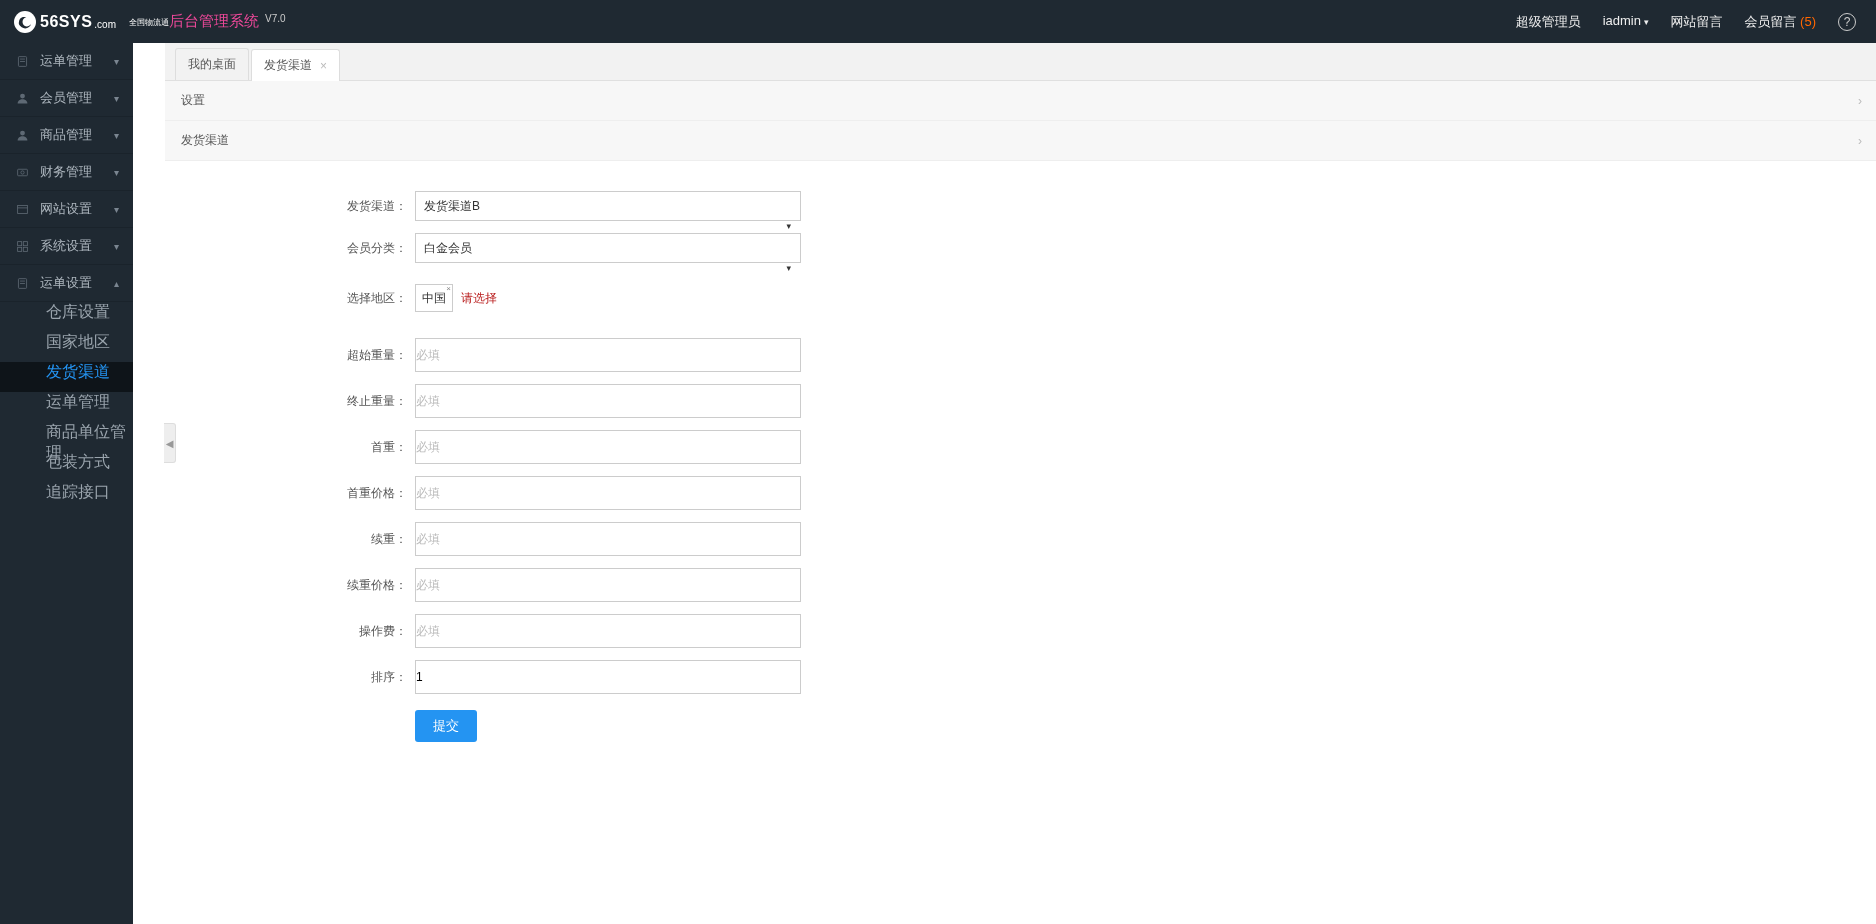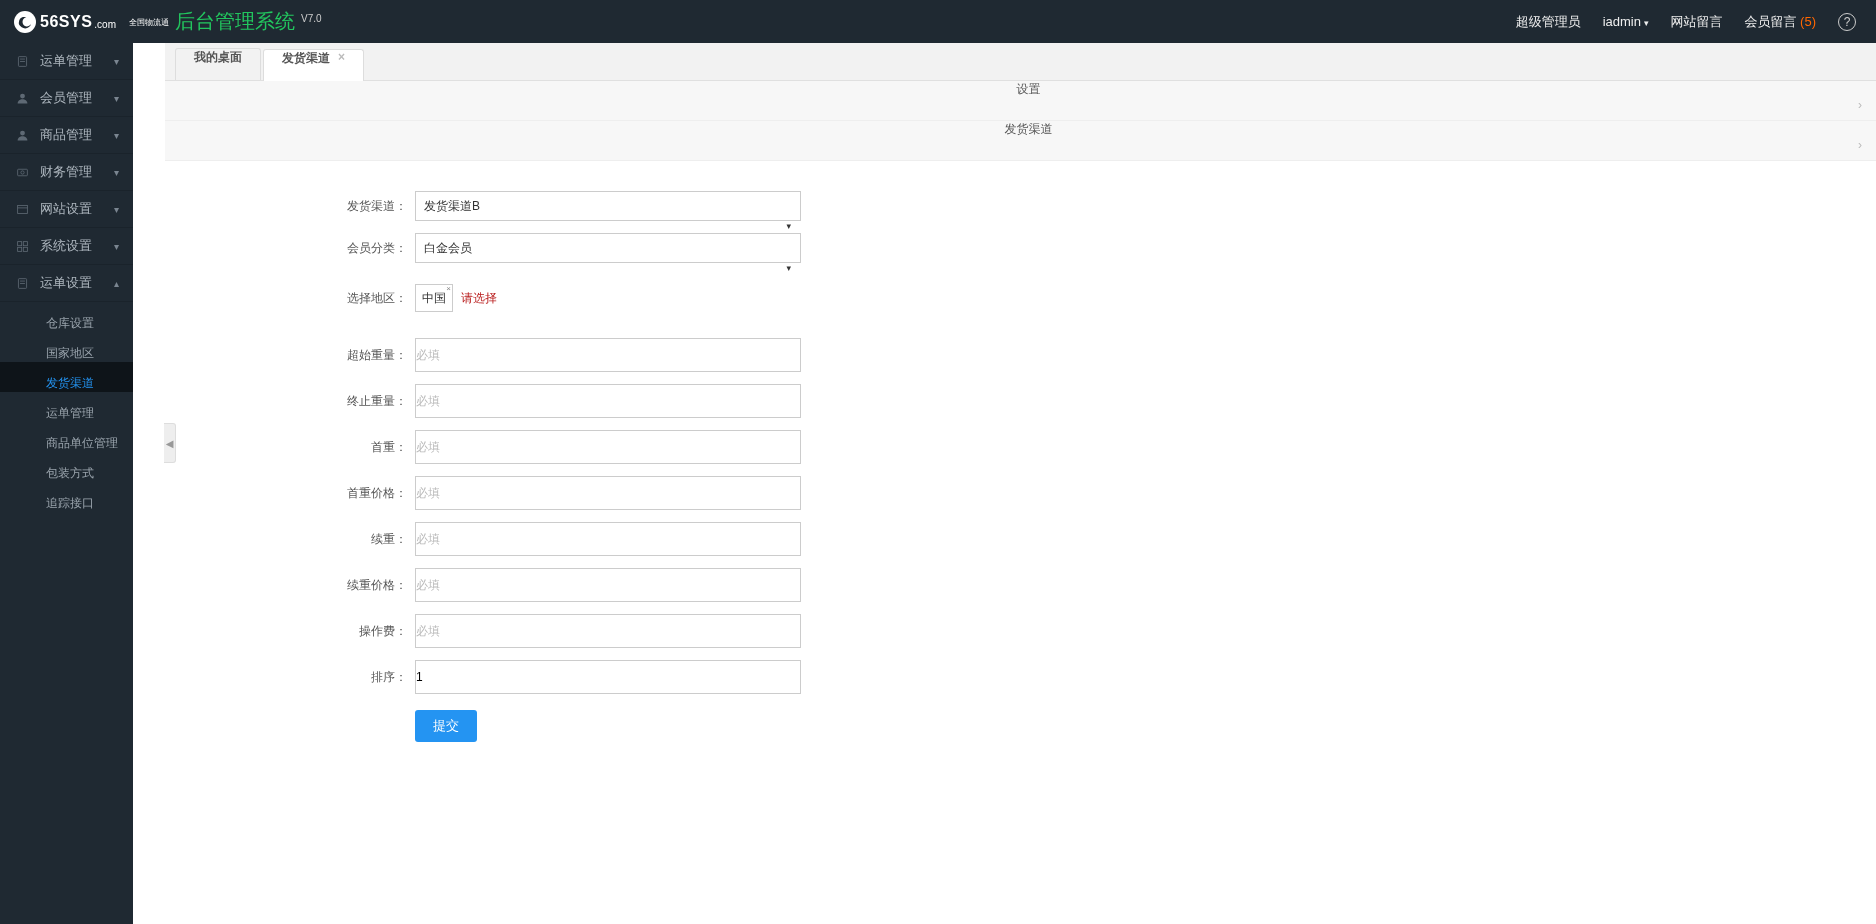--- a/index.html
+++ b/index.html
@@ -3,41 +3,41 @@
 <meta charset="utf-8">
 <style>
 * { margin: 0; padding: 0; box-sizing: border-box; font-family: "Microsoft YaHei", Arial, sans-serif; }
 body { background: #fff; width: 1876px; height: 924px; overflow: hidden; }
 .header { height: 43px; background: #1f2932; display: flex; align-items: center; color: #fff; font-size: 13px; }
 .logo-area { display: flex; align-items: center; padding-left: 14px; width: 400px;}
 .logo-img { width: 22px; height: 22px; border-radius: 50%; background: #fff; display:flex; align-items:center; justify-content:center; margin-right: 4px; }
 .logo-img svg { width: 16px; height: 16px; }
 .logo-text { font-size: 16px; font-weight: bold; letter-spacing: 0.5px; margin-right: 2px;}
 .logo-sub { font-size: 8px; line-height: 8px; display:inline-block; vertical-align: top; margin-top:2px; margin-left:13px;}
-.sys-title { font-size: 20px; margin-left: 6px; color:#22c55e; }
+.sys-title { font-size: 15px; color:#ec4899; }
 .version { font-size: 10px; margin-left: 6px; color: #ccc; position:relative; top:-3px;}
-.header-right { margin-left: auto; display: flex; align-items: center; gap: 22px; padding-right: 20px; }
+.header-right { margin-left: auto; display: flex; align-items: flex-start; gap: 22px; padding-right: 20px; }
 .header-item { cursor: pointer; font-size: 13px; color:#eee; }
 .header-item .count { color: #ff6600; }
 .dropdown-caret { font-size: 9px; margin-left: 3px; }
 .help-icon { width: 18px; height: 18px; border: 1.5px solid #ccc; border-radius: 50%; display:flex; align-items:center; justify-content:center; font-size:12px; color:#ccc; }
 .sidebar { position: absolute; top: 43px; left: 0; width: 133px; bottom: 0; background: #1f2932; color: #aeb7bf; font-size: 13px; }
 .side-item { height: 37px; display: flex; align-items: center; padding-left: 16px; cursor: pointer; border-bottom: 1px solid #1a232b; }
 .side-icon { width: 14px; margin-right: 10px; color: #7a8590; display:flex; align-items:center; }
 .side-icon svg { width: 13px; height: 13px; opacity:0.7; }
 .side-label { flex: 1; }
 .side-caret { margin-right: 14px; font-size: 10px; color:#7a8590; }
-.sub-item { height: 30px; display: flex; align-items: flex-end; padding-left: 46px; cursor: pointer; font-size: 12px; color: #9aa4ad; }
+.sub-item { height: 30px; display: flex; align-items: flex-start; padding-left: 46px; cursor: pointer; font-size: 16px; color: #9aa4ad; }
 .sub-item.active { background: #0e1419; color: #2494f2; }
 .main { position: absolute; top: 43px; left: 165px; right: 0; bottom: 0; background: #fff; }
 .tabs { height: 38px; background: #f2f2f2; display: flex; align-items: flex-end; padding-left: 10px; border-bottom: 1px solid #e0e0e0; }
-.tab { height: 32px; padding: 0 18px; display:flex; align-items:flex-start; font-size: 12px; background:#f2f2f2; border: 1px solid #ddd; border-bottom:none; border-top-left-radius:3px; border-top-right-radius:3px; margin-right:2px; cursor:pointer; color:#555; gap:8px;font-weight:bold; }
+.tab { height: 32px; padding: 0 12px; display:flex; align-items:center; font-size: 12px; background:#f2f2f2; border: 1px solid #ddd; border-bottom:none; border-top-left-radius:3px; border-top-right-radius:3px; margin-right:2px; cursor:pointer; color:#555; gap:8px; }
 .tab.active { background: #fff; position:relative; top:1px; }
 .tab-close { color:#bbb; font-size:12px; }
-.section-bar { height: 40px; display:flex; align-items:center; padding-left: 16px; font-size: 12px; color:#555; background:#f7f7f7; border-bottom:1px solid #eee; cursor:pointer;flex-direction:column; }
+.section-bar { height: 40px; display:flex; align-items:center; padding-left: 16px; font-size: 12px; color:#555; background:#f7f7f7; border-bottom:1px solid #eee; cursor:pointer; }
 .section-bar:last-of-type { border-bottom:1px solid #eee; }
 .section-arrow { margin-left:auto; margin-right:14px; color:#bbb; font-size:12px; }
 .form-area { padding-top: 30px; padding-left: 140px; font-size:12px; color:#333; }
 .form-row { display:flex; align-items:center; margin-bottom: 12px; }
 .form-row.spaced { margin-bottom: 26px; margin-top: 21px; }
 .form-label { width: 110px; text-align: right; padding-right: 8px; color:#555; }
 .form-select { width: 386px; height: 30px; border: 1px solid #ccc; font-size:12px; padding-left:8px; background:#fff; appearance:none; position:relative; display:flex; align-items:center; }
 .select-arrow { position:absolute; right:10px; font-size:9px; color:#333; pointer-events:none; }
 .select-wrap { position:relative; width:386px; }
 .form-input { width: 386px; height: 34px; border: 1px solid #ccc; font-size:12px; padding-left:0; }

